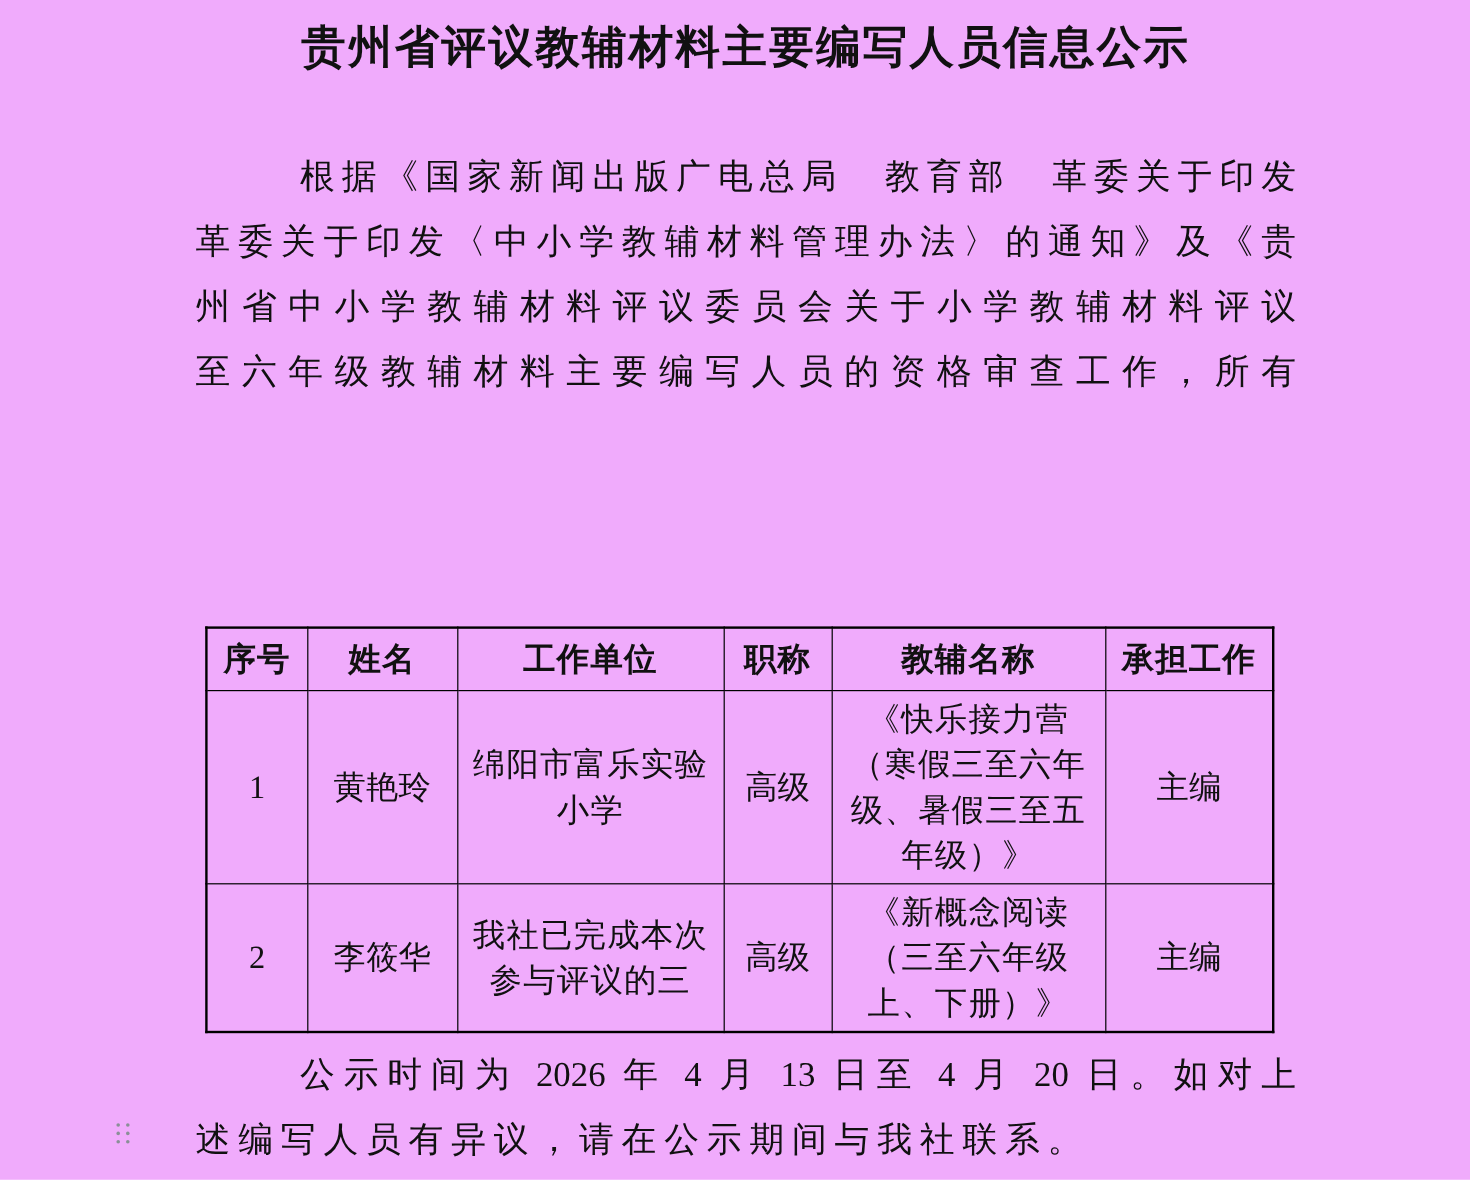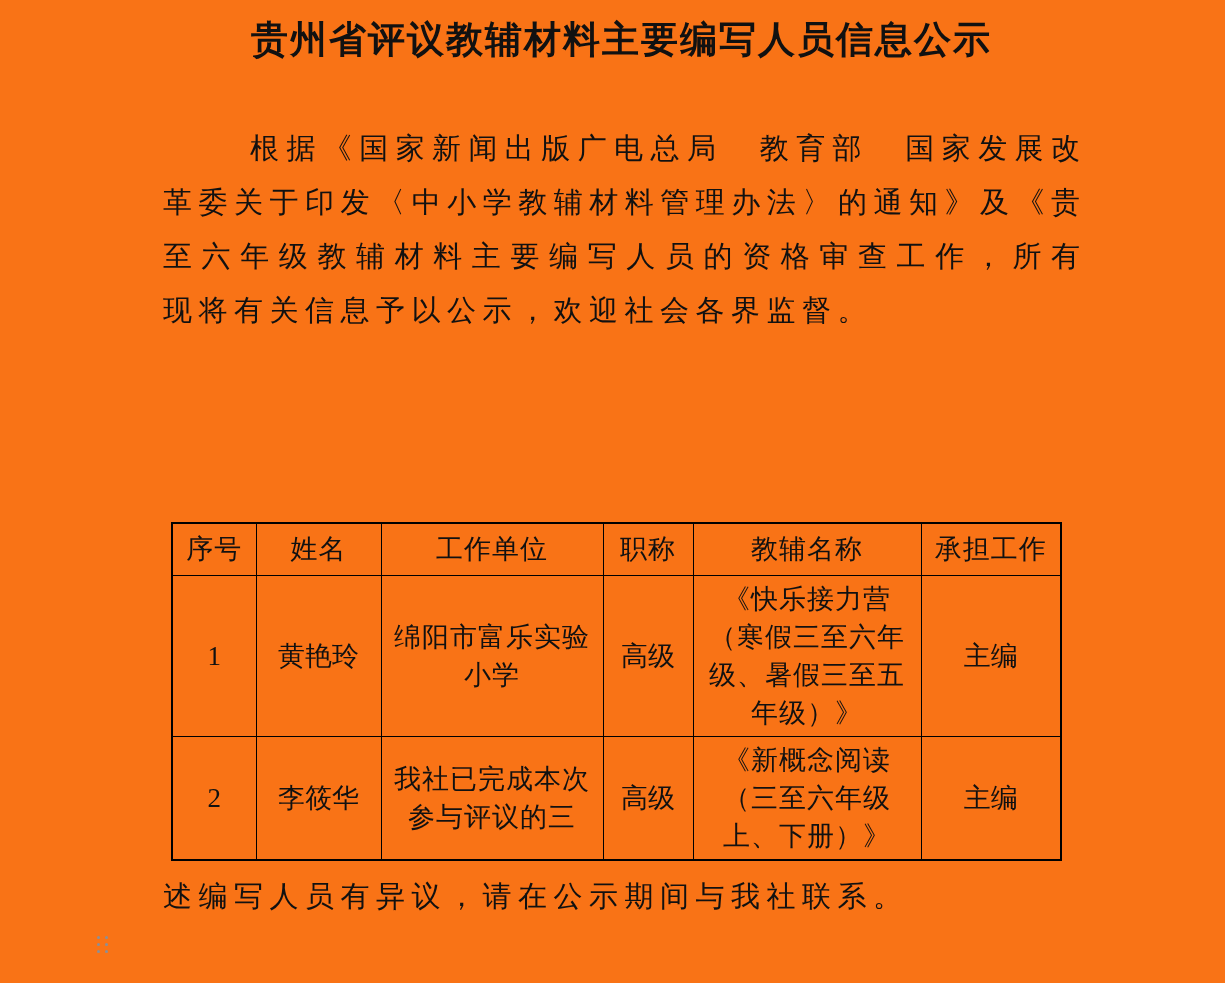--- a/index.html
+++ b/index.html
@@ -4,21 +4,21 @@
 <style>
   * { box-sizing: border-box; margin: 0; padding: 0; }
   html, body { width: 1225px; height: 983px; }
   body {
     background: #ffffff;
     color: #111111;
     font-family: "Liberation Serif", "DejaVu Serif", serif;
     position: relative;
     overflow: hidden;
   }
-  .page { position: absolute; inset: 0; background: #f97316; }
+  .page { position: absolute; inset: 0; background: #f0abfc; }
 
   
   .doc-title {
     position: absolute;
     left: 163px; top: 16px; width: 917px;
     text-align: center;
     font-family: "Liberation Sans", "DejaVu Sans", sans-serif;
     font-weight: 700;
     font-size: 37px;
     letter-spacing: 2px;
@@ -55,21 +55,21 @@
   .notice-table th, .notice-table td {
     border: 1px solid #000000;
     font-size: 27px;
     text-align: center;
     vertical-align: middle;
     padding: 4px 10px;
     line-height: 38px;
     overflow: hidden;
   }
   .notice-table th {
-    font-weight: 400;
+    font-weight: 700;
     height: 52px;
     padding: 0 4px;
     letter-spacing: 1px;
   }
   .notice-table tr.row-1 td { height: 138px; }
   .notice-table tr.row-2 td { height: 108px; }
   .notice-table td.cell-left { text-align: center; letter-spacing: 1px; }
 
   
   .drag-handle {
@@ -90,24 +90,24 @@
   }
 </style>
 </head>
 <body>
 
 <div class="page">
 
   <h1 class="doc-title">贵州省评议教辅材料主要编写人员信息公示</h1>
 
   <div class="para para-1">
-    <div class="line indent">根据《国家新闻出版广电总局　教育部　国家发展改</div>
+    <div class="line indent">根据《国家新闻出版广电总局　教育部　革委关于印发</div>
     <div class="line">革委关于印发〈中小学教辅材料管理办法〉的通知》及《贵</div>
+    <div class="line">州省中小学教辅材料评议委员会关于小学教辅材料评议</div>
     <div class="line">至六年级教辅材料主要编写人员的资格审查工作，所有</div>
-    <div class="line last">现将有关信息予以公示，欢迎社会各界监督。</div>
   </div>
 
   <table class="notice-table">
     <colgroup>
       <col style="width:84px">
       <col style="width:125px">
       <col style="width:222px">
       <col style="width:90px">
       <col style="width:228px">
       <col style="width:140px">
@@ -136,20 +136,21 @@
         <td>李筱华</td>
         <td class="cell-left">我社已完成本次参与评议的三</td>
         <td>高级</td>
         <td class="cell-left">《新概念阅读（三至六年级上、下册）》</td>
         <td>主编</td>
       </tr>
     </tbody>
   </table>
 
   <div class="para para-2">
+    <div class="line indent">公示时间为 2026 年 4 月 13 日至 4 月 20 日。如对上</div>
     <div class="line last">述编写人员有异议，请在公示期间与我社联系。</div>
   </div>
 
   <div class="drag-handle">
     <i></i>
       <i></i>
     <i></i>
       <i></i>
     <i></i>
       <i></i>

